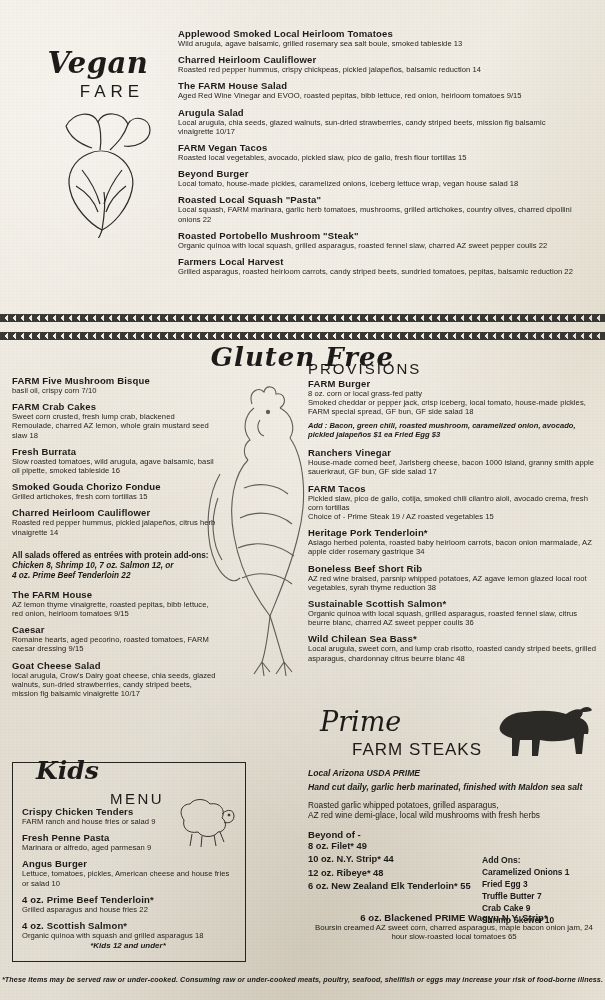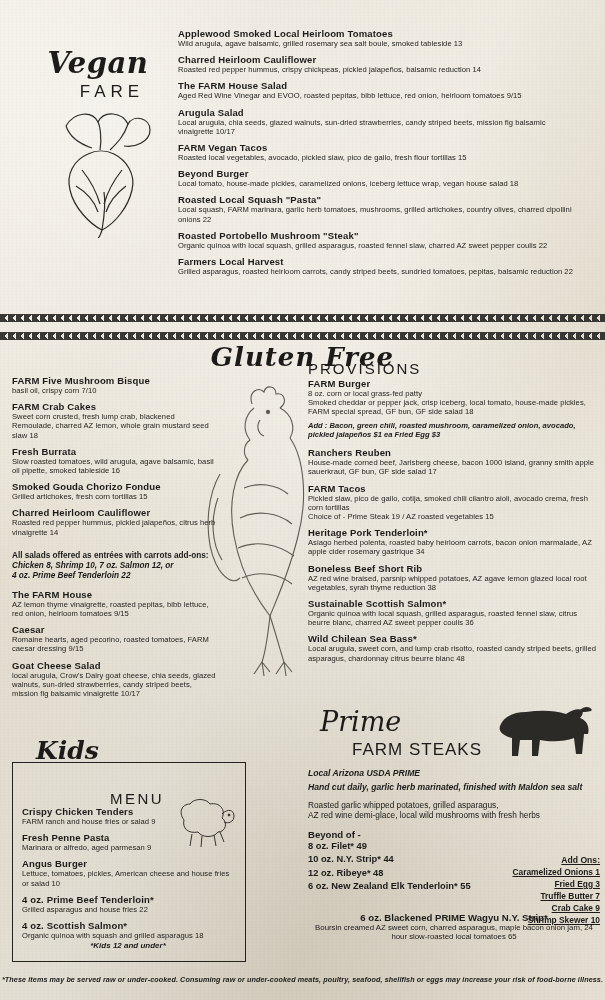--- a/index.html
+++ b/index.html
@@ -104,21 +104,21 @@
 
   
   .rooster{position:absolute;left:200px;top:378px;width:120px;height:330px;opacity:.85;}
 
   
   .kids-box{
     position:absolute;left:12px;top:762px;width:232px;height:198px;
     border:1.6px solid #24231f;
   }
   .kids-word{
-    position:absolute;left:30px;top:736px;
+    position:absolute;left:30px;top:756px;
     font-family:"DejaVu Serif", serif;font-style:italic;font-weight:700;
     font-size:25px;background:transparent;padding:0 6px;
   }
   .kids-menu{
     position:absolute;left:110px;top:790px;font-size:15px;letter-spacing:2.5px;
   }
   .kids-items{position:absolute;left:22px;top:806px;width:212px;}
   .kids-foot{
     position:absolute;left:12px;top:941px;width:232px;text-align:center;
     font-size:8px;font-weight:700;font-style:italic;
@@ -134,22 +134,22 @@
   .farm-steaks{
     position:absolute;left:352px;top:740px;font-size:17px;letter-spacing:1px;
   }
   .cow{position:absolute;left:492px;top:700px;width:104px;height:62px;}
   .prime-body{position:absolute;left:308px;top:768px;width:292px;}
   .prime-line{font-size:8.3px;line-height:10.4px;}
   .prime-bold-it{font-weight:700;font-style:italic;font-size:8.6px;line-height:11px;}
   .choice-title{font-weight:700;font-size:9.6px;margin-top:8px;}
   .cuts{font-weight:700;font-size:9.3px;line-height:13.5px;}
   .addon-col{
-    position:absolute;right:0;top:86px;width:118px;text-align:right;
-    font-size:8.4px;line-height:12px;font-weight:700;text-decoration:underline;
+    position:absolute;right:0;top:86px;width:118px;text-align:left;
+    font-size:8.4px;line-height:12px;font-weight:700;
   }
   .addon-head{font-weight:700;font-size:8.6px;}
   .wagyu{position:absolute;left:308px;top:912px;width:292px;text-align:center;}
   .wagyu-title{font-weight:700;font-size:9.6px;}
   .wagyu-desc{font-size:7.8px;line-height:9.4px;}
 
   .footer-note{
     position:absolute;left:0;top:975px;width:605px;text-align:center;
     font-size:7.2px;font-style:italic;font-weight:700;letter-spacing:.1px;
   }
@@ -268,21 +268,21 @@
       <div class="item-title">Smoked Gouda Chorizo Fondue</div>
       <div class="item-desc">Grilled artichokes, fresh corn tortillas 15</div>
     </div>
     <div class="item">
       <div class="item-title">Charred Heirloom Cauliflower</div>
       <div class="item-desc">Roasted red pepper hummus, pickled jalapeños, citrus herb vinaigrette 14</div>
     </div>
 
     <div style="height:6px;"></div>
     <div class="salad-note">
-      <div>All salads offered as entrées with carrots add-ons:</div>
+      <div>All salads offered as entrées with protein add-ons:</div>
       <div style="font-style:italic">Chicken 8, Shrimp 10, 7 oz. Salmon 12,  or</div>
       <div style="font-style:italic">4 oz. Prime Beef Tenderloin  22</div>
     </div>
     <div style="height:8px;"></div>
 
     <div class="item">
       <div class="item-title">The FARM House</div>
       <div class="item-desc">AZ lemon thyme vinaigrette, roasted pepitas, bibb lettuce, red onion, heirloom tomatoes 9/15</div>
     </div>
     <div class="item">
@@ -296,21 +296,21 @@
   </div>
 
   <div class="col-right" style="top:378px;">
     <div class="item">
       <div class="item-title">FARM Burger</div>
       <div class="item-desc" style="white-space:pre-line">8 oz. corn or local grass-fed patty
 Smoked cheddar or pepper jack, crisp iceberg, local tomato, house-made pickles, FARM special spread, GF bun, GF side salad  18</div>
       <div class="addons-note">Add : Bacon, green chili, roasted mushroom, caramelized onion, avocado, pickled jalapeños $1 ea Fried Egg $3</div>
     </div>
     <div class="item">
-      <div class="item-title">Ranchers Reuben</div>
+      <div class="item-title">Ranchers Vinegar</div>
       <div class="item-desc" style="white-space:pre-line">House-made corned beef, Jarlsberg cheese, bacon 1000 island, granny smith apple sauerkraut, GF bun, GF side salad 17</div>
     </div>
     <div class="item">
       <div class="item-title">FARM Tacos</div>
       <div class="item-desc" style="white-space:pre-line">Pickled slaw, pico de gallo, cotija, smoked chili cilantro aioli, avocado crema, fresh corn tortillas
 Choice of -  Prime Steak 19 / AZ roasted vegetables 15</div>
     </div>
     <div class="item">
       <div class="item-title">Heritage Pork Tenderloin*</div>
       <div class="item-desc" style="white-space:pre-line">Asiago herbed polenta, roasted baby heirloom carrots, bacon onion marmalade, AZ apple cider rosemary gastrique 34</div>

